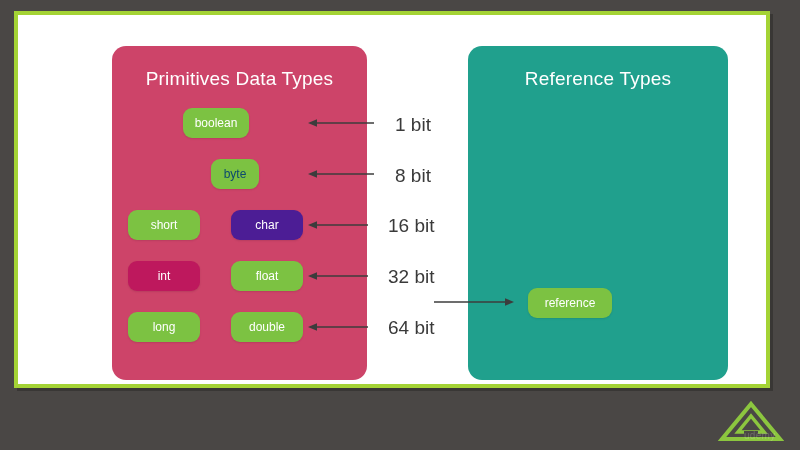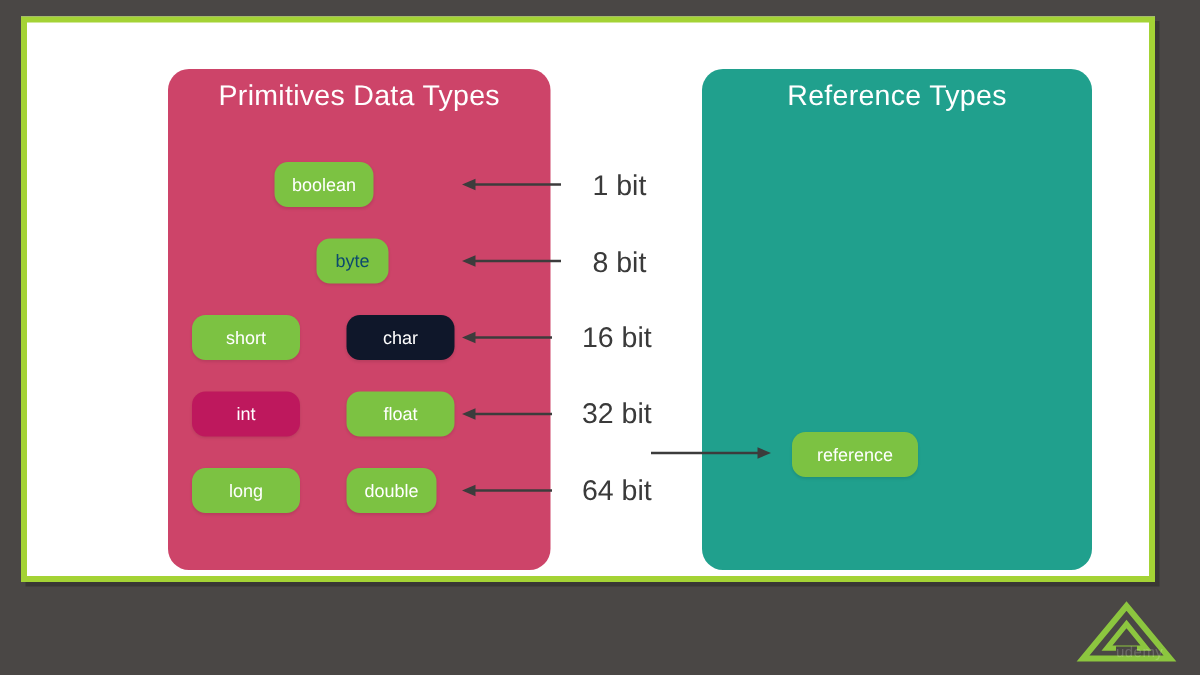--- a/index.html
+++ b/index.html
@@ -43,21 +43,21 @@
     left: 450px;
     top: 31px;
     width: 260px;
     height: 334px;
     background: #20a08d;
   }
   .panel-title {
     position: absolute;
     left: 0;
     right: 0;
-    top: 8px;
+    top: 22px;
     text-align: center;
     color: #ffffff;
     font-size: 19px;
     font-weight: 400;
     letter-spacing: 0.2px;
     white-space: nowrap;
   }
   
   .pill {
     position: absolute;
@@ -132,33 +132,33 @@
     <div id="overlay-layer">
         <div class="pill" style="left: 165px; top: 93px; width: 66px; background: rgb(124, 194, 66); color: rgb(255, 255, 255);">
           <span>boolean</span>
         </div>
         <div class="pill" style="left: 165px; top: 144px; width: 48px; background: rgb(124, 194, 66); color: #0c4a6e; margin-left: 28px;">
           <span>byte</span>
         </div>
         <div class="pill" style="left: 110px; top: 195px; width: 72px; background: rgb(124, 194, 66); color: rgb(255, 255, 255);">
           <span>short</span>
         </div>
-        <div class="pill" style="left: 213px; top: 195px; width: 72px; background: #0f172a; color: rgb(255, 255, 255);">
+        <div class="pill" style="left: 213px; top: 195px; width: 72px; background: #4c1d95; color: rgb(255, 255, 255);">
           <span>char</span>
         </div>
         <div class="pill" style="left: 110px; top: 246px; width: 72px; background: #be185d; color: rgb(255, 255, 255);">
           <span>int</span>
         </div>
         <div class="pill" style="left: 213px; top: 246px; width: 72px; background: rgb(124, 194, 66); color: rgb(255, 255, 255);">
           <span>float</span>
         </div>
         <div class="pill" style="left: 110px; top: 297px; width: 72px; background: rgb(124, 194, 66); color: rgb(255, 255, 255);">
           <span>long</span>
         </div>
-        <div class="pill" style="left: 213px; top: 297px; width: 60px; background: rgb(124, 194, 66); color: rgb(255, 255, 255);">
+        <div class="pill" style="left: 213px; top: 297px; width: 72px; background: rgb(124, 194, 66); color: rgb(255, 255, 255);">
           <span>double</span>
         </div>
         <div class="pill" style="left: 510px; top: 273px; width: 84px; background: rgb(124, 194, 66); color: rgb(255, 255, 255);">
           <span>reference</span>
         </div>
         <div class="bit-label" style="left: 361px; top: 99px;">1 bit</div>
         <div class="bit-label" style="left: 361px; top: 150px;">8 bit</div>
         <div class="bit-label" style="left: 354px; top: 200px;">16 bit</div>
         <div class="bit-label" style="left: 354px; top: 251px;">32 bit</div>
         <div class="bit-label" style="left: 354px; top: 302px;">64 bit</div>

